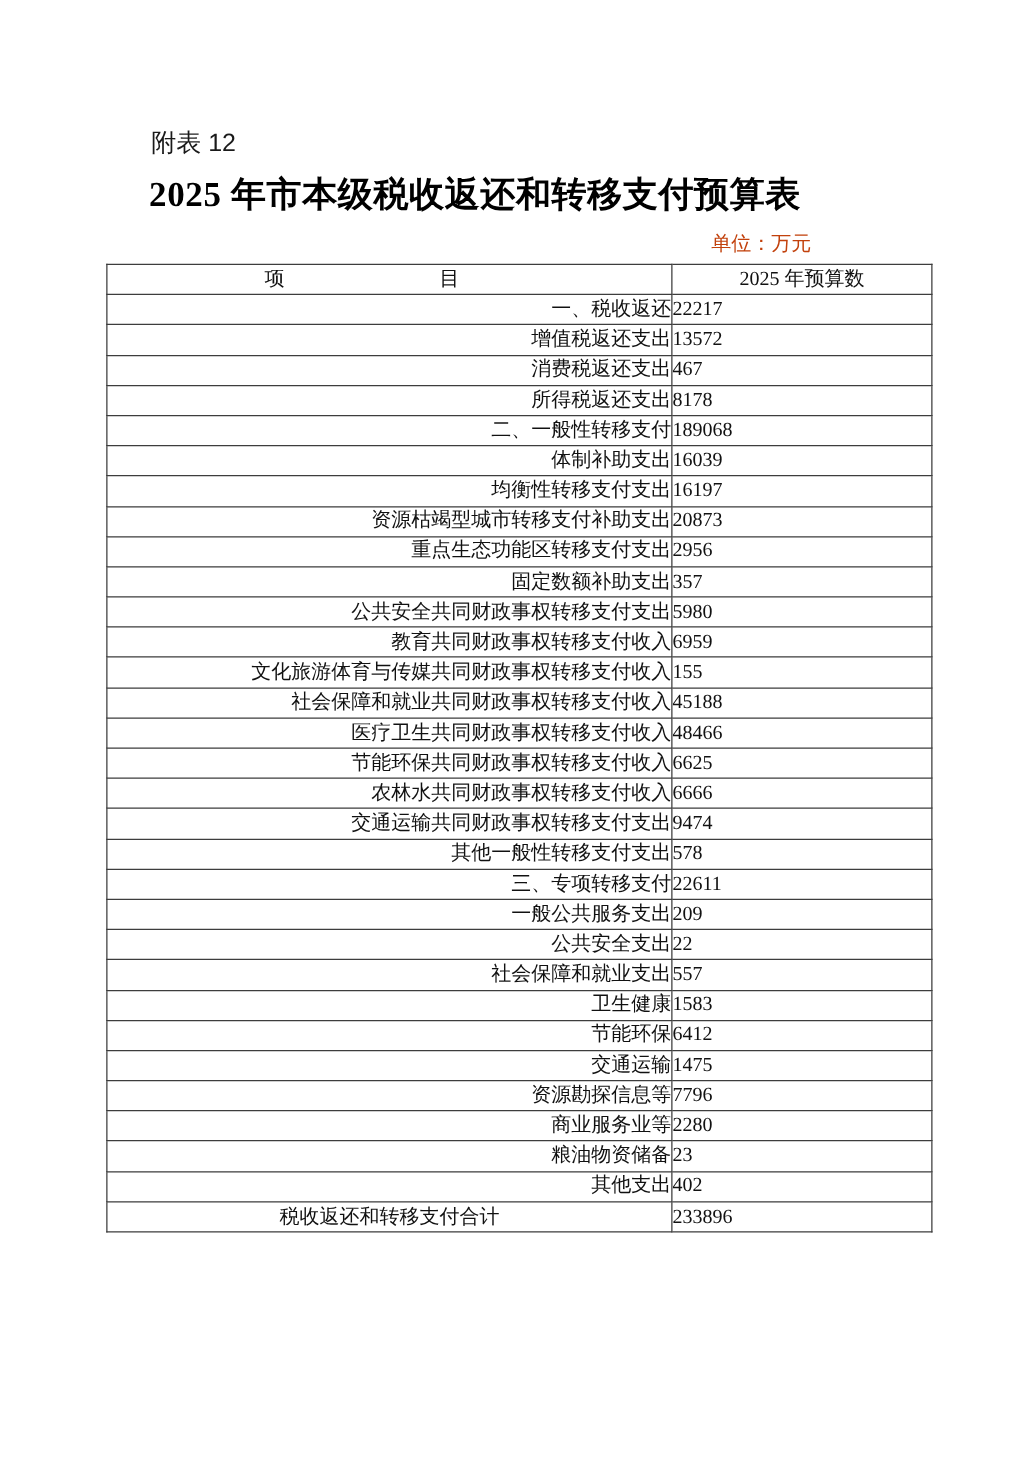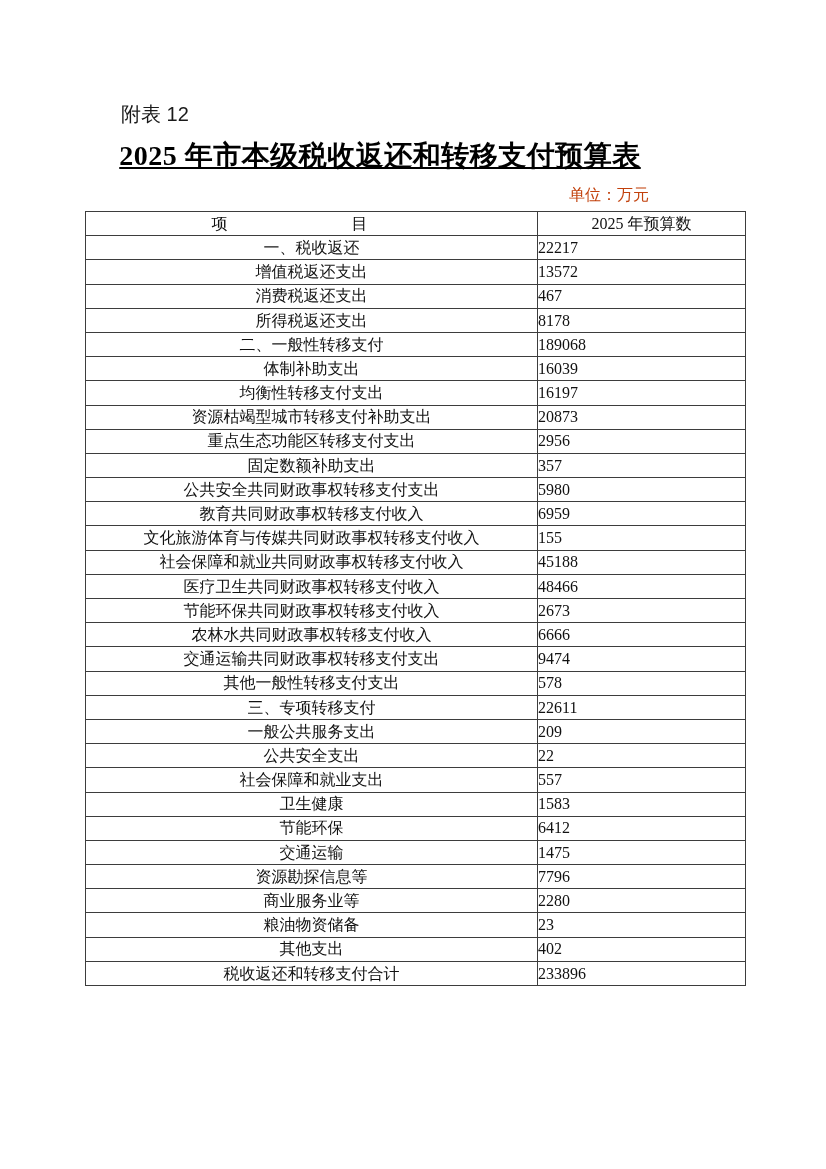--- a/index.html
+++ b/index.html
@@ -23,21 +23,20 @@
   .doc-title{
     position:absolute;
     left:0;
     top:137px;
     width:100%;
     text-align:center;
     font-size:28px;
     font-weight:700;
     letter-spacing:0.5px;
     color:#000;
-    text-decoration:underline;
   }
   .unit-label{
     position:absolute;
     top:185px;
     right:111px;
     font-size:16px;
     color:#c2410c;
   }
   table.budget{
     position:absolute;
@@ -60,21 +59,21 @@
     white-space:nowrap;
   }
   th.item-header{padding:0;}
   .item-header-inner{
     display:flex;
     justify-content:center;
     gap:124px;
     transform:translateX(-22px);
   }
   th.value-header{text-align:center;}
-  td.label-cell{text-align:center;}
+  td.label-cell{text-align:right;}
   td.lv-section{padding-left:4px;}
   td.lv-sub{padding-left:38px;}
   td.lv-sub2{padding-left:48px;}
   td.lv-total{text-align:center;padding-left:0;}
   td.value-cell{text-align:left;padding-right:12px;}
 </style>
 </head>
 <body>
 
 <div class="page">
@@ -157,21 +156,21 @@
         <tr>
           <td class="label-cell lv-sub">社会保障和就业共同财政事权转移支付收入</td>
           <td class="value-cell">45188</td>
         </tr>
         <tr>
           <td class="label-cell lv-sub">医疗卫生共同财政事权转移支付收入</td>
           <td class="value-cell">48466</td>
         </tr>
         <tr>
           <td class="label-cell lv-sub">节能环保共同财政事权转移支付收入</td>
-          <td class="value-cell">2673</td>
+          <td class="value-cell">6625</td>
         </tr>
         <tr>
           <td class="label-cell lv-sub">农林水共同财政事权转移支付收入</td>
           <td class="value-cell">6666</td>
         </tr>
         <tr>
           <td class="label-cell lv-sub">交通运输共同财政事权转移支付支出</td>
           <td class="value-cell">9474</td>
         </tr>
         <tr>

